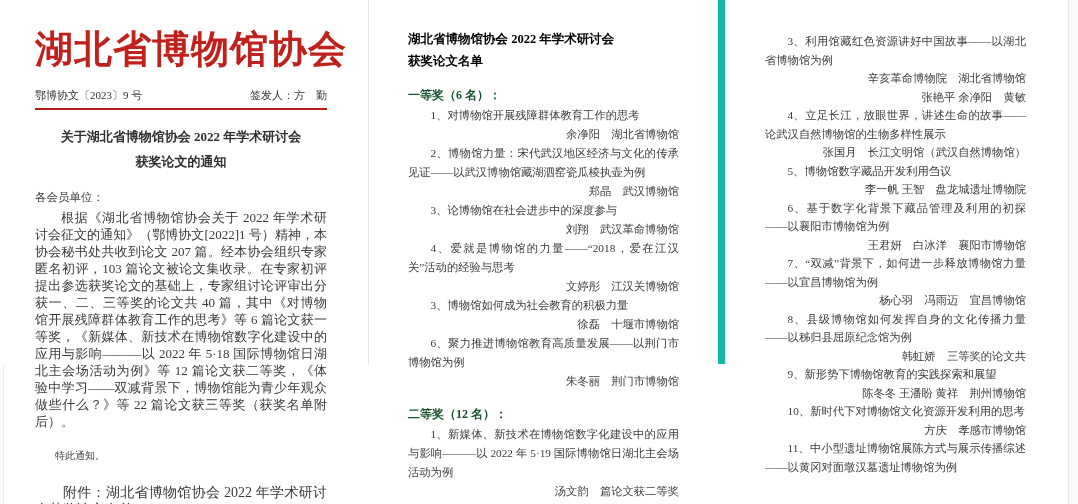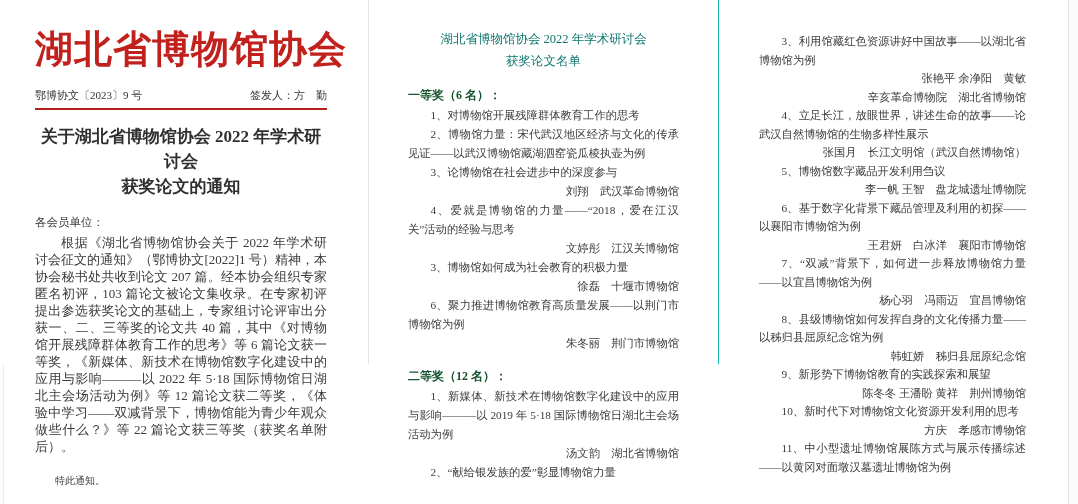--- a/index.html
+++ b/index.html
@@ -6,43 +6,43 @@
   body{
     width:1078px;height:504px;position:relative;overflow:hidden;
     background:#ffffff;
     font-family:"Liberation Serif","DejaVu Serif",serif;
     color:#3a3a3a;
     -webkit-font-smoothing:antialiased;
   }
   .page{position:absolute;top:0;height:364px;background:#ffffff;box-sizing:border-box;}
   #page1{left:0;width:368px;}
   #page2{left:368px;width:350px;border-left:1px solid #e4e4e4;}
-  #page3{left:718px;width:350px;border-left:1px solid #14b8a6;}
+  #page3{left:718px;width:350px;border-left:7px solid #14b8a6;}
   #right-strip{position:absolute;top:0;left:1068px;width:10px;height:504px;background:#fafafa;border-left:1px solid #e6e6e6;}
   #left-strip-line{position:absolute;top:0;left:3px;width:1px;height:504px;background:#ededed;}
 
   
   .p1-inner{padding:16px 41px 0 35px;}
   .letterhead{
     margin-top:8px;text-align:center;color:#c0211c;font-weight:bold;
     font-size:38px;line-height:50px;letter-spacing:1px;white-space:nowrap;
   }
   .meta-row{display:flex;justify-content:space-between;align-items:flex-end;
     margin-top:14px;font-size:11px;color:#333;}
   .red-rule{margin-top:5px;height:2px;background:#b3201a;}
-  .doc-title{margin-top:14px;text-align:center;font-weight:bold;font-size:17px;line-height:25px;color:#2f2f2f;}
+  .doc-title{margin-top:14px;text-align:center;font-weight:bold;font-size:13px;line-height:25px;color:#2f2f2f;}
   .salutation{margin-top:15px;font-size:11.5px;line-height:17px;}
   .p1-para{margin-top:3px;font-size:13px;line-height:17px;text-indent:2em;text-align:justify;}
   .p1-closing{font-size:10px;line-height:17px;text-indent:2em;margin-top:17px;}
   .p1-attachment{margin-top:20px;font-size:14px;line-height:17px;text-indent:2em;text-align:justify;}
 
   
   .p2-inner{padding:28px 39px 0 39px;}
   .p3-inner{padding:32px 42px 0 40px;}
-  .list-title{text-align:center;font-weight:normal;font-size:12.5px;line-height:22px;color:#0f766e;}
+  .list-title{text-align:left;font-weight:bold;font-size:12.5px;line-height:22px;color:#000000;}
   .prize-heading{margin-top:13px;font-weight:bold;font-size:12px;line-height:21px;color:#14532d;}
   .entry-title{font-size:11.3px;line-height:19px;text-indent:2em;text-align:justify;color:#3a3a3a;}
   .entry-byline{font-size:11.3px;line-height:19px;text-align:right;color:#3a3a3a;}
   #page3 .entry-title,#page3 .entry-byline{line-height:18.5px;}
 </style>
 </head>
 <body>
 
 <div id="left-strip-line"></div>
 
@@ -69,23 +69,25 @@
   <div class="p2-inner">
     <div class="list-title">
       <div>湖北省博物馆协会 2022 年学术研讨会</div>
       <div>获奖论文名单</div>
     </div>
 
     <div class="prize-heading">一等奖（6 名）：</div>
 
     <div>
       <div class="entry-title">1、对博物馆开展残障群体教育工作的思考</div>
+      <div class="entry-byline">余净阳　湖北省博物馆</div>
     </div>
     <div>
       <div class="entry-title">2、博物馆力量：宋代武汉地区经济与文化的传承见证——以武汉博物馆藏湖泗窑瓷瓜棱执壶为例</div>
+      <div class="entry-byline">郑晶　武汉博物馆</div>
     </div>
     <div>
       <div class="entry-title">3、论博物馆在社会进步中的深度参与</div>
       <div class="entry-byline">刘翔　武汉革命博物馆</div>
     </div>
     <div>
       <div class="entry-title">4、爱就是博物馆的力量——“2018，爱在江汉关”活动的经验与思考</div>
       <div class="entry-byline">文婷彤　江汉关博物馆</div>
     </div>
     <div>
@@ -93,56 +95,56 @@
       <div class="entry-byline">徐磊　十堰市博物馆</div>
     </div>
     <div>
       <div class="entry-title">6、聚力推进博物馆教育高质量发展——以荆门市博物馆为例</div>
       <div class="entry-byline">朱冬丽　荆门市博物馆</div>
     </div>
 
     <div class="prize-heading">二等奖（12 名）：</div>
 
     <div>
-      <div class="entry-title">1、新媒体、新技术在博物馆数字化建设中的应用与影响———以 2019 年 5·18 国际博物馆日湖北主会场活动为例</div>
-      <div class="entry-byline">汤文韵　湖北省博物馆</div>
+      <div class="entry-title">1、新媒体、新技术在博物馆数字化建设中的应用与影响———以 2022 年 5·19 国际博物馆日湖北主会场活动为例</div>
+      <div class="entry-byline">汤文韵　篇论文获二等奖</div>
     </div>
     <div>
       <div class="entry-title">2、“献给银发族的爱”彰显博物馆力量</div>
 
     </div>
   </div>
 </div>
 
 <div class="page" id="page3">
   <div class="p3-inner">
     <div>
       <div class="entry-title">3、利用馆藏红色资源讲好中国故事——以湖北省博物馆为例</div>
+      <div class="entry-byline">辛亥革命博物院　湖北省博物馆</div>
       <div class="entry-byline">张艳平 余净阳　黄敏</div>
-      <div class="entry-byline">辛亥革命博物院　湖北省博物馆</div>
     </div>
     <div>
       <div class="entry-title">4、立足长江，放眼世界，讲述生命的故事——论武汉自然博物馆的生物多样性展示</div>
       <div class="entry-byline">张国月　长江文明馆（武汉自然博物馆）</div>
     </div>
     <div>
       <div class="entry-title">5、博物馆数字藏品开发利用刍议</div>
       <div class="entry-byline">李一帆 王智　盘龙城遗址博物院</div>
     </div>
     <div>
       <div class="entry-title">6、基于数字化背景下藏品管理及利用的初探——以襄阳市博物馆为例</div>
       <div class="entry-byline">王君妍　白冰洋　襄阳市博物馆</div>
     </div>
     <div>
       <div class="entry-title">7、“双减”背景下，如何进一步释放博物馆力量——以宜昌博物馆为例</div>
       <div class="entry-byline">杨心羽　冯雨迈　宜昌博物馆</div>
     </div>
     <div>
       <div class="entry-title">8、县级博物馆如何发挥自身的文化传播力量——以秭归县屈原纪念馆为例</div>
-      <div class="entry-byline">韩虹娇　秭归县屈原纪念馆</div>
+      <div class="entry-byline">韩虹娇　三等奖的论文共</div>
     </div>
     <div>
       <div class="entry-title">9、新形势下博物馆教育的实践探索和展望</div>
       <div class="entry-byline">陈冬冬 王潘盼 黄祥　荆州博物馆</div>
     </div>
     <div>
       <div class="entry-title">10、新时代下对博物馆文化资源开发利用的思考</div>
       <div class="entry-byline">方庆　孝感市博物馆</div>
     </div>
     <div>

